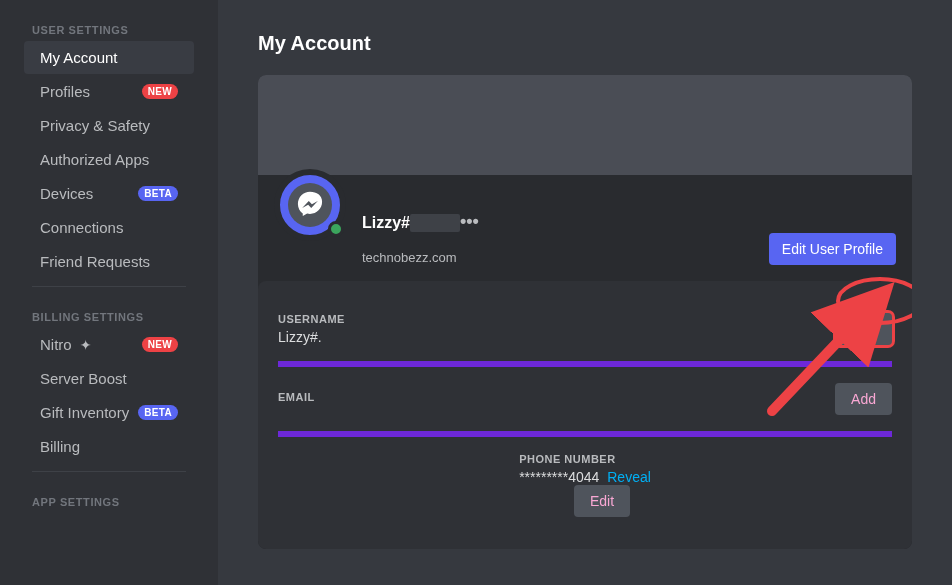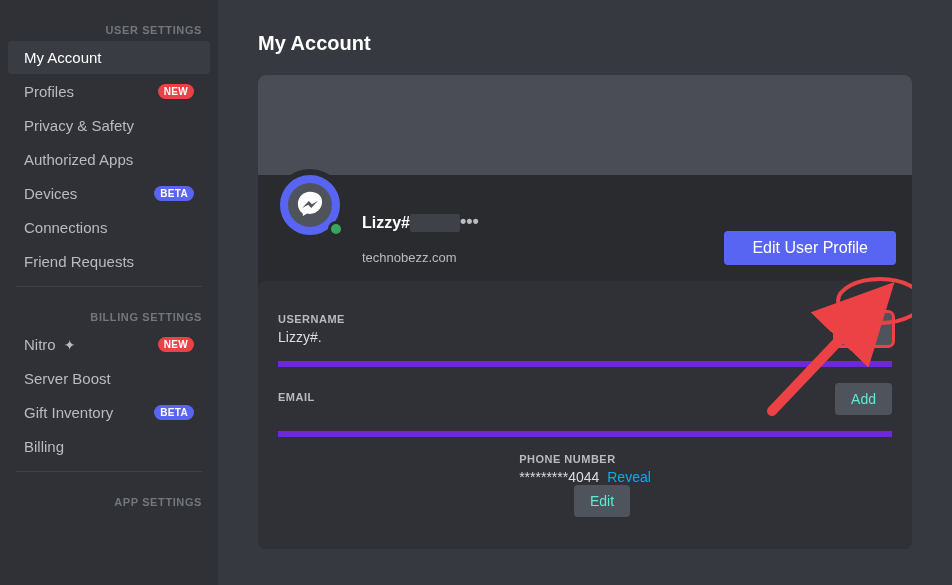--- a/index.html
+++ b/index.html
@@ -13,22 +13,21 @@
       overflow: hidden;
     }
 
     
     .sidebar {
       width: 218px;
       background: #2f3136;
       height: 100%;
       overflow-y: auto;
       flex-shrink: 0;
-      padding: 8px 0;
-      text-align: right;
+      padding: 8px 16px;
     }
     .sidebar::-webkit-scrollbar { width: 4px; }
     .sidebar::-webkit-scrollbar-thumb { background: #202225; border-radius: 2px; }
 
     .section-header {
       font-size: 11px;
       font-weight: 700;
       color: #72767d;
       letter-spacing: 0.6px;
       padding: 16px 16px 4px 16px;
@@ -162,22 +161,22 @@
       font-size: 13px;
       color: #b9bbbe;
       margin-top: 18px;
     }
 
     .edit-profile-btn {
       background: #5865f2;
       color: #fff;
       border: none;
       border-radius: 4px;
-      padding: 8px 28px;
-      font-size: 16px;
+      padding: 8px 13px;
+      font-size: 14px;
       font-weight: 500;
       cursor: pointer;
       margin-top: 36px;
       align-self: flex-end;
       margin-left: auto;
       text-align: right;
     }
 
     
     .account-fields {
@@ -213,21 +212,21 @@
     .reveal-link {
       color: #00aff4;
       font-size: 14px;
       cursor: pointer;
       margin-left: 4px;
       text-decoration: none;
     }
 
     .field-btn {
       background: #4f545c;
-      color: #5eead4;
+      color: #f9a8d4;
       border: none;
       border-radius: 4px;
       padding: 8px 16px;
       font-size: 14px;
       font-weight: 500;
       cursor: pointer;
       margin-left: 34px;
     }
     .field-btn.edit-highlighted {
       background: #4f545c;

